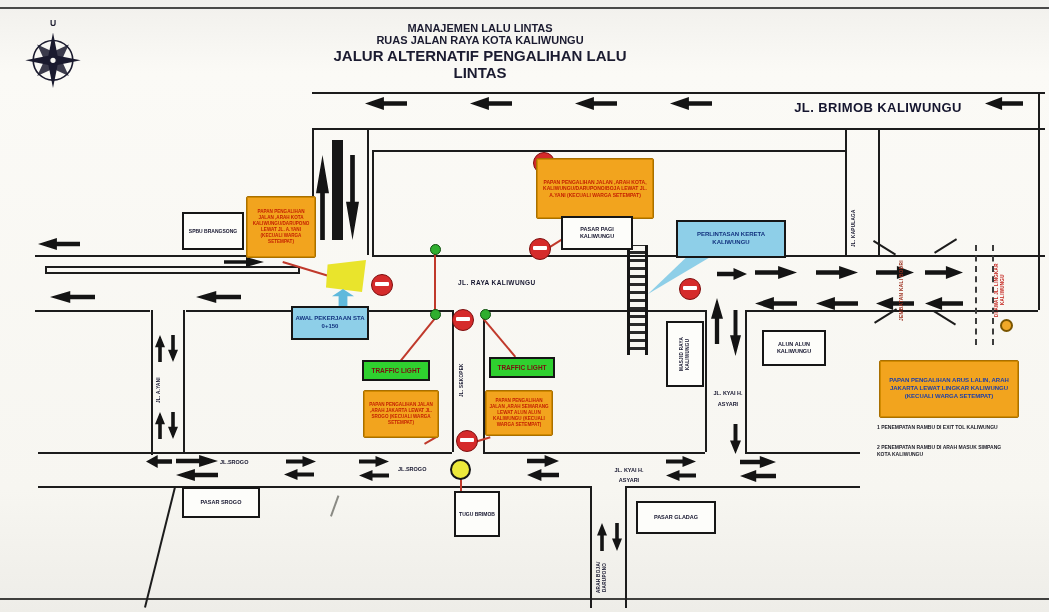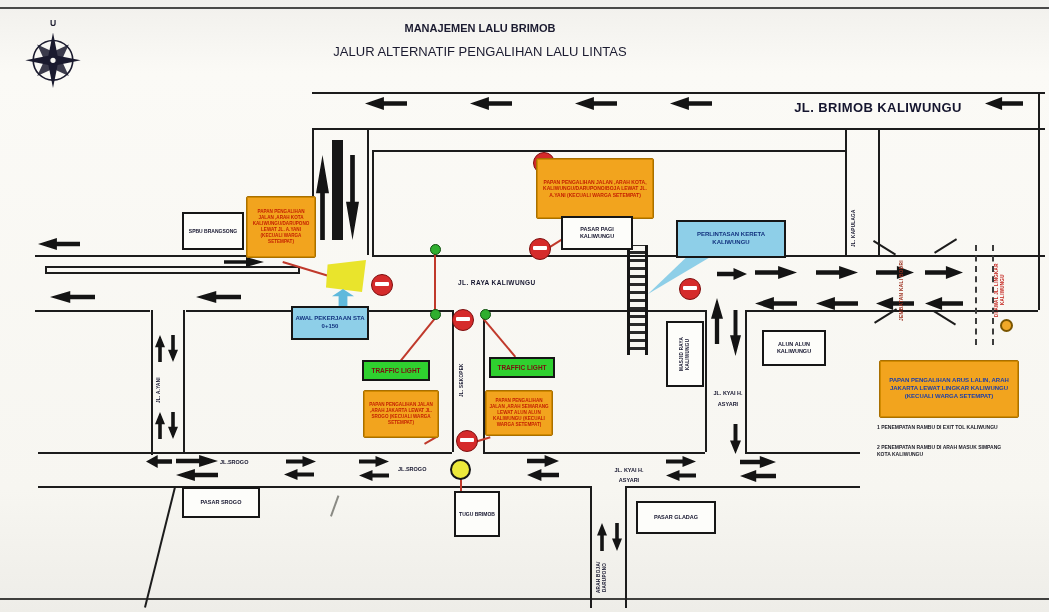--- a/index.html
+++ b/index.html
@@ -213,17 +213,18 @@
 
   <svg style="position:absolute;left:20px;top:18px;" width="66" height="74" viewBox="0 0 100 112">
     <text x="50" y="12" font-size="13" font-weight="bold" text-anchor="middle" fill="#1a1a2e">U</text>
     <circle cx="50" cy="64" r="30" fill="none" stroke="#1a1a2e" stroke-width="2.5"></circle>
     <polygon points="74,40 63,64 74,88 50,77 26,88 37,64 26,40 50,51" fill="#1a1a2e" opacity="0.85"></polygon>
     <polygon points="50,22 57,57 92,64 57,71 50,106 43,71 8,64 43,57" fill="#1a1a2e"></polygon>
     <circle cx="50" cy="64" r="5" fill="#f7f6f1" stroke="#1a1a2e" stroke-width="2"></circle>
   </svg>
 
   <div style="position:absolute;left:330px;top:22px;width:300px;text-align:center;">
-    <div style="font-size:11px;font-weight:bold;color:#1b1b30;">MANAJEMEN LALU BRIMOB</div>
-    <div style="font-size:13px;font-weight:normal;color:#1b1b30;margin-top:10px;">JALUR ALTERNATIF PENGALIHAN LALU LINTAS</div>
+    <div style="font-size:11px;font-weight:bold;color:#1b1b30;">MANAJEMEN LALU LINTAS</div>
+    <div style="font-size:11px;font-weight:bold;color:#1b1b30;">RUAS JALAN RAYA KOTA KALIWUNGU</div>
+    <div style="font-size:15px;font-weight:bold;color:#1b1b30;margin-top:1px;">JALUR ALTERNATIF PENGALIHAN LALU LINTAS</div>
   </div>
 
 </div>
 
 </body></html>

